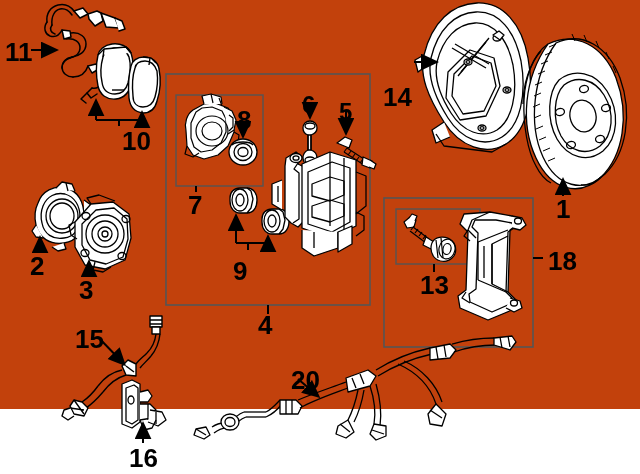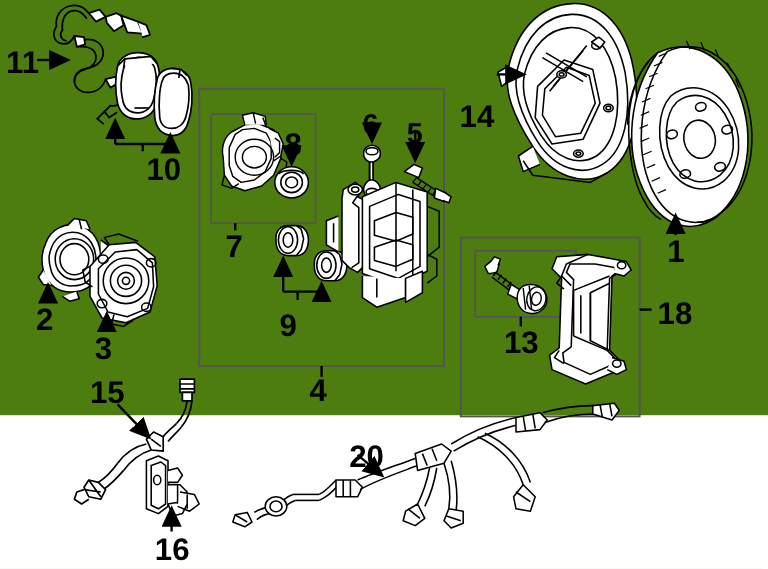--- a/index.html
+++ b/index.html
@@ -1,18 +1,18 @@
 <!DOCTYPE html>
 <html><head>
 <meta charset="utf-8">
 <style>
   html,body{margin:0;padding:0;background:#ffffff;}
   body{width:640px;height:474px;overflow:hidden;
        font-family:"Liberation Sans",sans-serif;}
-  #stage{position:relative;width:640px;height:346px;background:#4d7c0f;}
+  #stage{position:relative;width:640px;height:409px;background:#c2410c;}
   svg{position:absolute;left:0;top:0;}
   .lbl{position:absolute;font-family:"Liberation Sans",sans-serif;
        font-weight:bold;color:#000;line-height:1;white-space:nowrap;}
   .l-26{font-size:26px;}
   .l-24{font-size:24px;}
 </style>
 </head>
 <body>
 
 <div id="stage">
@@ -439,17 +439,17 @@
 <div class="lbl l-26" style="left:188px;top:192px;">7</div>
 <div class="lbl l-26" style="left:237px;top:107px;">8</div>
 <div class="lbl l-26" style="left:233px;top:258px;">9</div>
 <div class="lbl l-24" style="left:302px;top:93px;">6</div>
 <div class="lbl l-24" style="left:339px;top:100px;">5</div>
 <div class="lbl l-26" style="left:258px;top:312px;">4</div>
 <div class="lbl l-26" style="left:383px;top:52px;margin-top:32px;">14</div>
 <div class="lbl l-26" style="left:556px;top:196px;">1</div>
 <div class="lbl l-26" style="left:548px;top:248px;">18</div>
 <div class="lbl l-26" style="left:420px;top:272px;">13</div>
-<div class="lbl l-26" style="left:75px;top:314px;text-align:center;">15</div>
+<div class="lbl l-26" style="left:75px;top:326px;text-align:center;">15</div>
 <div class="lbl l-26" style="left:129px;top:445px;text-align:center;">16</div>
 <div class="lbl l-26" style="left:291px;top:367px;">20</div>
 
 </div>
 
 </body></html>

